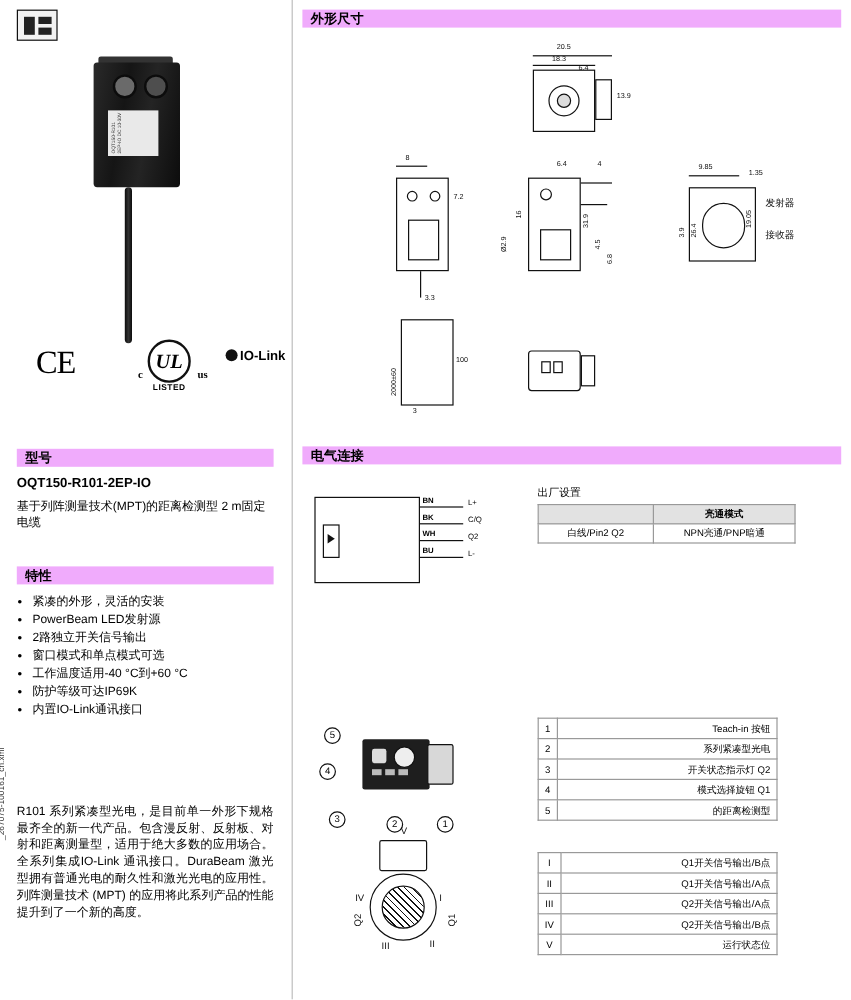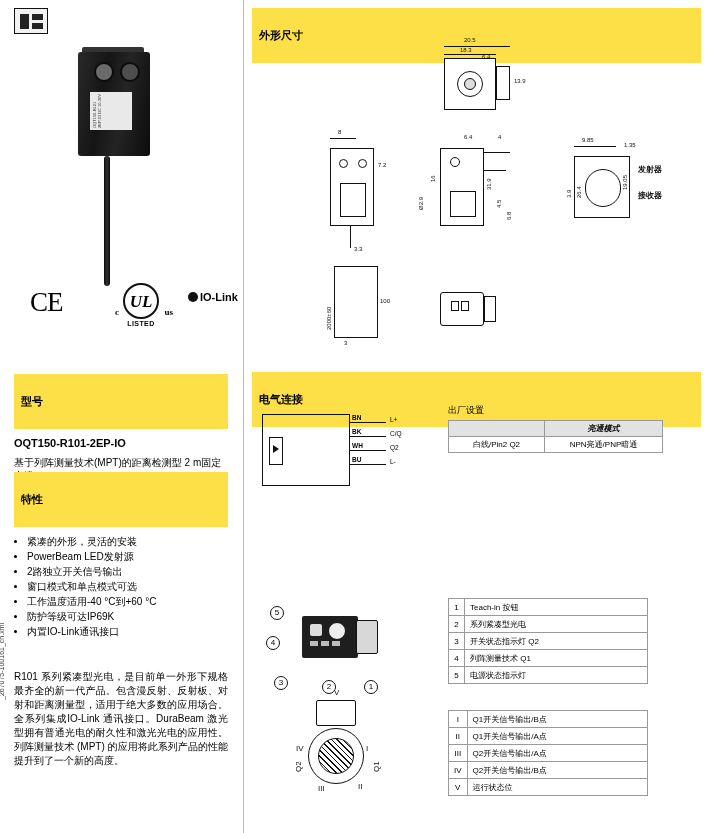--- a/index.html
+++ b/index.html
@@ -61,22 +61,22 @@
     margin:0 auto; position:relative; font-family:"Liberation Serif", serif;
     font-weight:bold; font-size:17px; line-height:34px; font-style:italic;
   }
   .ul-c { position:absolute; left:-10px; top:10px; font-size:9px; font-weight:bold; font-style:normal;}
   .ul-us { position:absolute; right:-16px; top:10px; font-size:9px; font-weight:bold; font-style:normal;}
   .ul-listed { font-size:7px; font-weight:bold; margin-top:1px; letter-spacing:0.4px;}
   .iolink { position:absolute; left:158px; top:8px; font-size:11px; font-weight:bold; white-space:nowrap;}
   .iolink .dot { display:inline-block; width:10px; height:10px; border-radius:50%; background:#111; vertical-align:-1px; margin-right:2px;}
 
   .sec-head {
-    background:#fde047; font-weight:bold; font-size:11px;
-    padding:20px 7px; margin:0;
+    background:#f0abfc; font-weight:bold; font-size:11px;
+    padding:0 7px; margin:0;
   }
   .left-sec { position:absolute; left:14px; width:214px; }
   #sec-model { top:374px; }
   #sec-feat  { top:472px; }
   #sec-desc  { top:663px; }
 
   .model-no { font-weight:bold; font-size:11px; margin:8px 0 7px 0; }
   .model-desc { font-size:10px; line-height:13px; }
 
   ul.bullets { margin:7px 0 0 0; padding-left:13px; }
@@ -97,38 +97,38 @@
 
   .divider { position:absolute; left:243px; top:0; width:1px; height:833px; background:#bdbdbd; }
 
   
   .dim-area { position:absolute; left:252px; top:30px; width:449px; height:330px; }
   .dwg { position:absolute; border:1px solid #111; }
   .thin { position:absolute; background:#111; }
   .lbl { position:absolute; font-size:6px; color:#111; white-space:nowrap; }
   .lblv { position:absolute; font-size:6px; color:#111; white-space:nowrap; transform:rotate(-90deg); transform-origin:left top;}
   .dimline { position:absolute; background:#111; height:1px; }
-  .cn-lbl { position:absolute; font-size:8px; color:#111; white-space:nowrap;font-weight:bold; }
+  .cn-lbl { position:absolute; font-size:8px; color:#111; white-space:nowrap; }
 
   
   .elec-area { position:absolute; left:252px; top:404px; width:449px; height:150px; }
   .wire-box { position:absolute; left:10px; top:10px; width:88px; height:72px; border:1px solid #111; }
   .wire { position:absolute; background:#111; height:1px; }
   .wname { position:absolute; font-size:6.5px; font-weight:bold; }
   .pinname { position:absolute; font-size:6.5px; }
 
   table.tbl { border-collapse:collapse; font-size:8px; }
   table.tbl td, table.tbl th { border:1px solid #999; padding:2px 5px; text-align:center; }
   table.tbl th { background:#e2e2e2; font-weight:bold; }
   .tbl-title { font-size:9px; margin-bottom:3px; }
 
   
   .ind-area { position:absolute; left:252px; top:588px; width:449px; height:240px; }
   .legend-tbl { border-collapse:collapse; font-size:8px; width:200px; }
-  .legend-tbl td { border:1px solid #999; padding:2.5px 5px; text-align:left; }
+  .legend-tbl td { border:1px solid #999; padding:2.5px 5px; text-align:right; }
   .legend-tbl td.num { width:16px; text-align:center; }
 
   .callout { position:absolute; width:14px; height:14px; border:1px solid #111; border-radius:50%;
              font-size:8px; text-align:center; line-height:12px; background:#fff;}
   .sensor-top { position:absolute; left:50px; top:22px; width:78px; height:52px; }
   .st-body { position:absolute; left:0; top:6px; width:56px; height:42px; background:#1e1e1e; border-radius:2px;}
   .st-cap  { position:absolute; left:54px; top:10px; width:22px; height:34px; background:#d8d8d8; border:1px solid #111; border-radius:2px;}
   .st-btn  { position:absolute; left:8px; top:14px; width:12px; height:12px; background:#ddd; border-radius:2px;}
   .st-knob { position:absolute; left:26px; top:12px; width:18px; height:18px; background:#eee; border:1px solid #111; border-radius:50%;}
   .st-led1 { position:absolute; left:8px; top:31px; width:8px; height:5px; background:#bbb;}
@@ -299,21 +299,21 @@
     <div class="pinname" style="left:138px; top:26px;">C/Q</div>
     <div class="pinname" style="left:138px; top:40px;">Q2</div>
     <div class="pinname" style="left:138px; top:54px;">L-</div>
 
     <div style="position:absolute; left:196px; top:0;">
       <div class="tbl-title">出厂设置</div>
       <table class="tbl">
         <tbody>
             <tr>
           <th style="width:96px;"></th>
-          <th style="width:118px;font-style:italic;">亮通模式</th>
+          <th style="width:118px;">亮通模式</th>
         </tr>
         <tr>
           <td>白线/Pin2 Q2</td>
           <td>NPN亮通/PNP暗通</td>
         </tr>
       </tbody>
         </table>
     </div>
   </div>
 
@@ -356,25 +356,25 @@
       <tr>
             <td class="num">2</td>
             <td>系列紧凑型光电</td>
           </tr>
       <tr>
             <td class="num">3</td>
             <td>开关状态指示灯 Q2</td>
           </tr>
       <tr>
             <td class="num">4</td>
-            <td>列阵测量技术 Q1</td>
+            <td>模式选择旋钮 Q1</td>
           </tr>
       <tr>
             <td class="num">5</td>
-            <td>电源状态指示灯</td>
+            <td>的距离检测型</td>
           </tr>
     </tbody>
       </table>
 
     <table class="legend-tbl" style="position:absolute; left:196px; top:122px;">
       <tbody>
           <tr>
             <td class="num">I</td>
             <td>Q1开关信号输出/B点</td>
           </tr>

